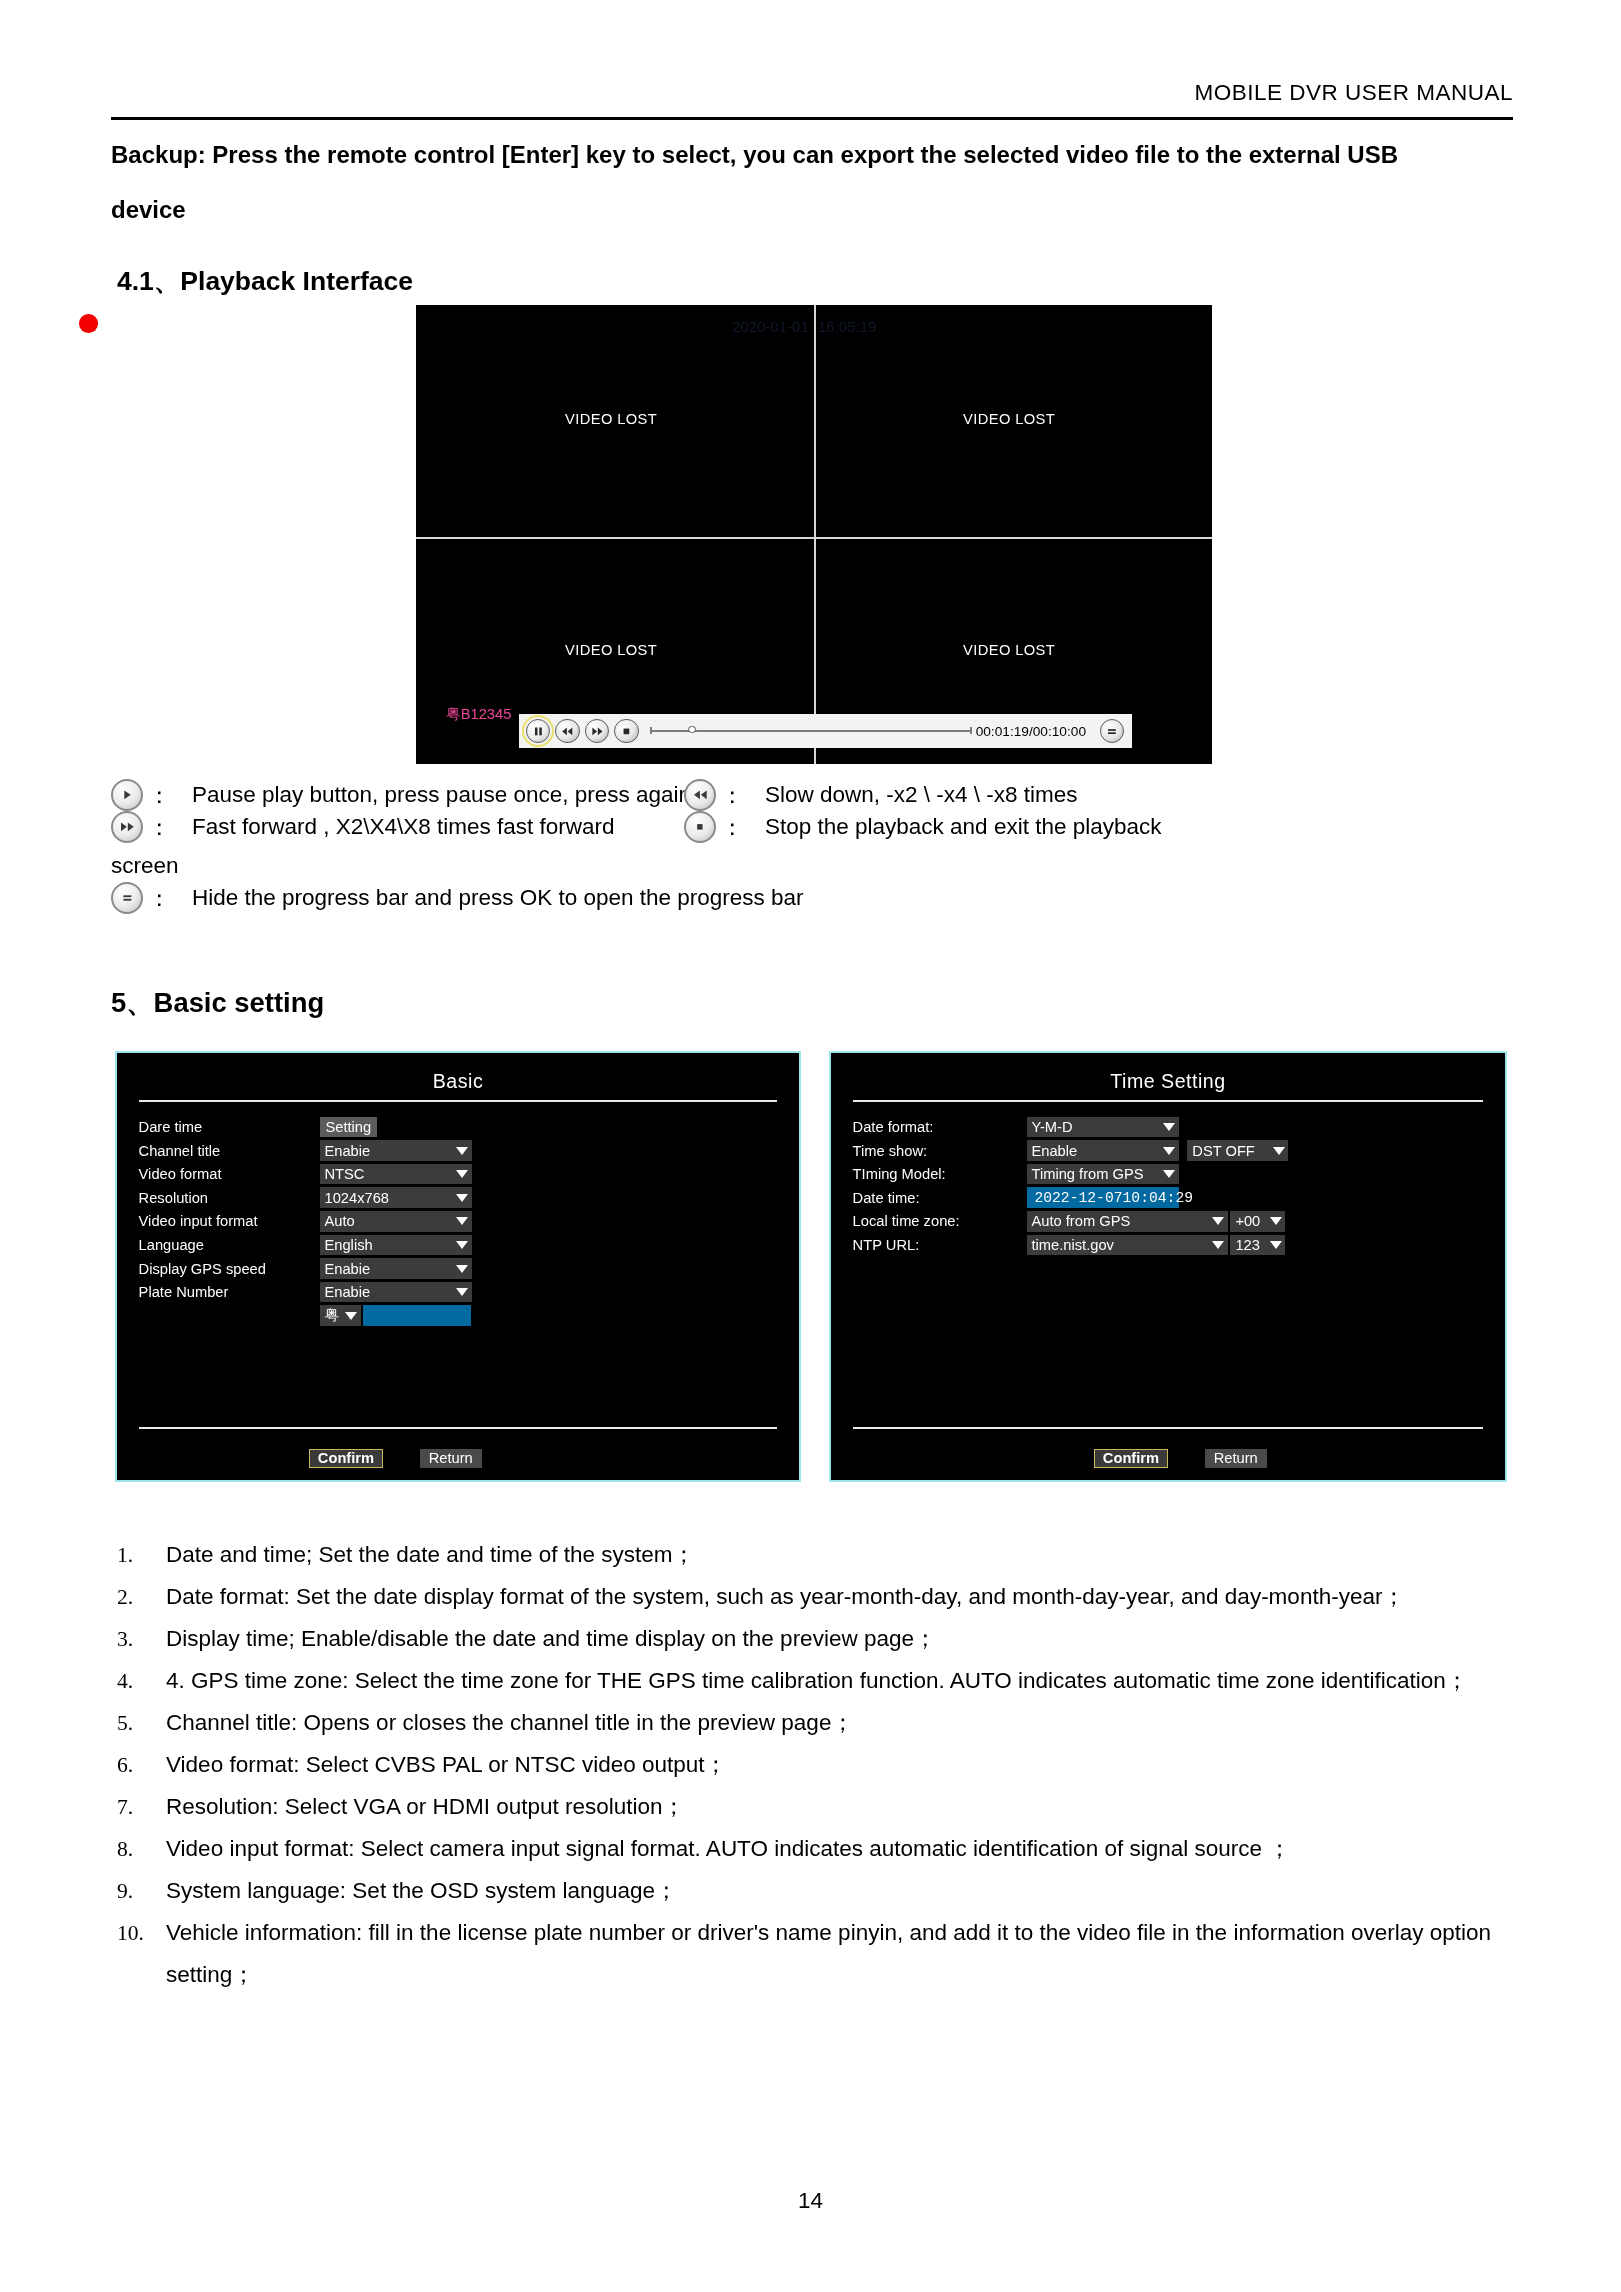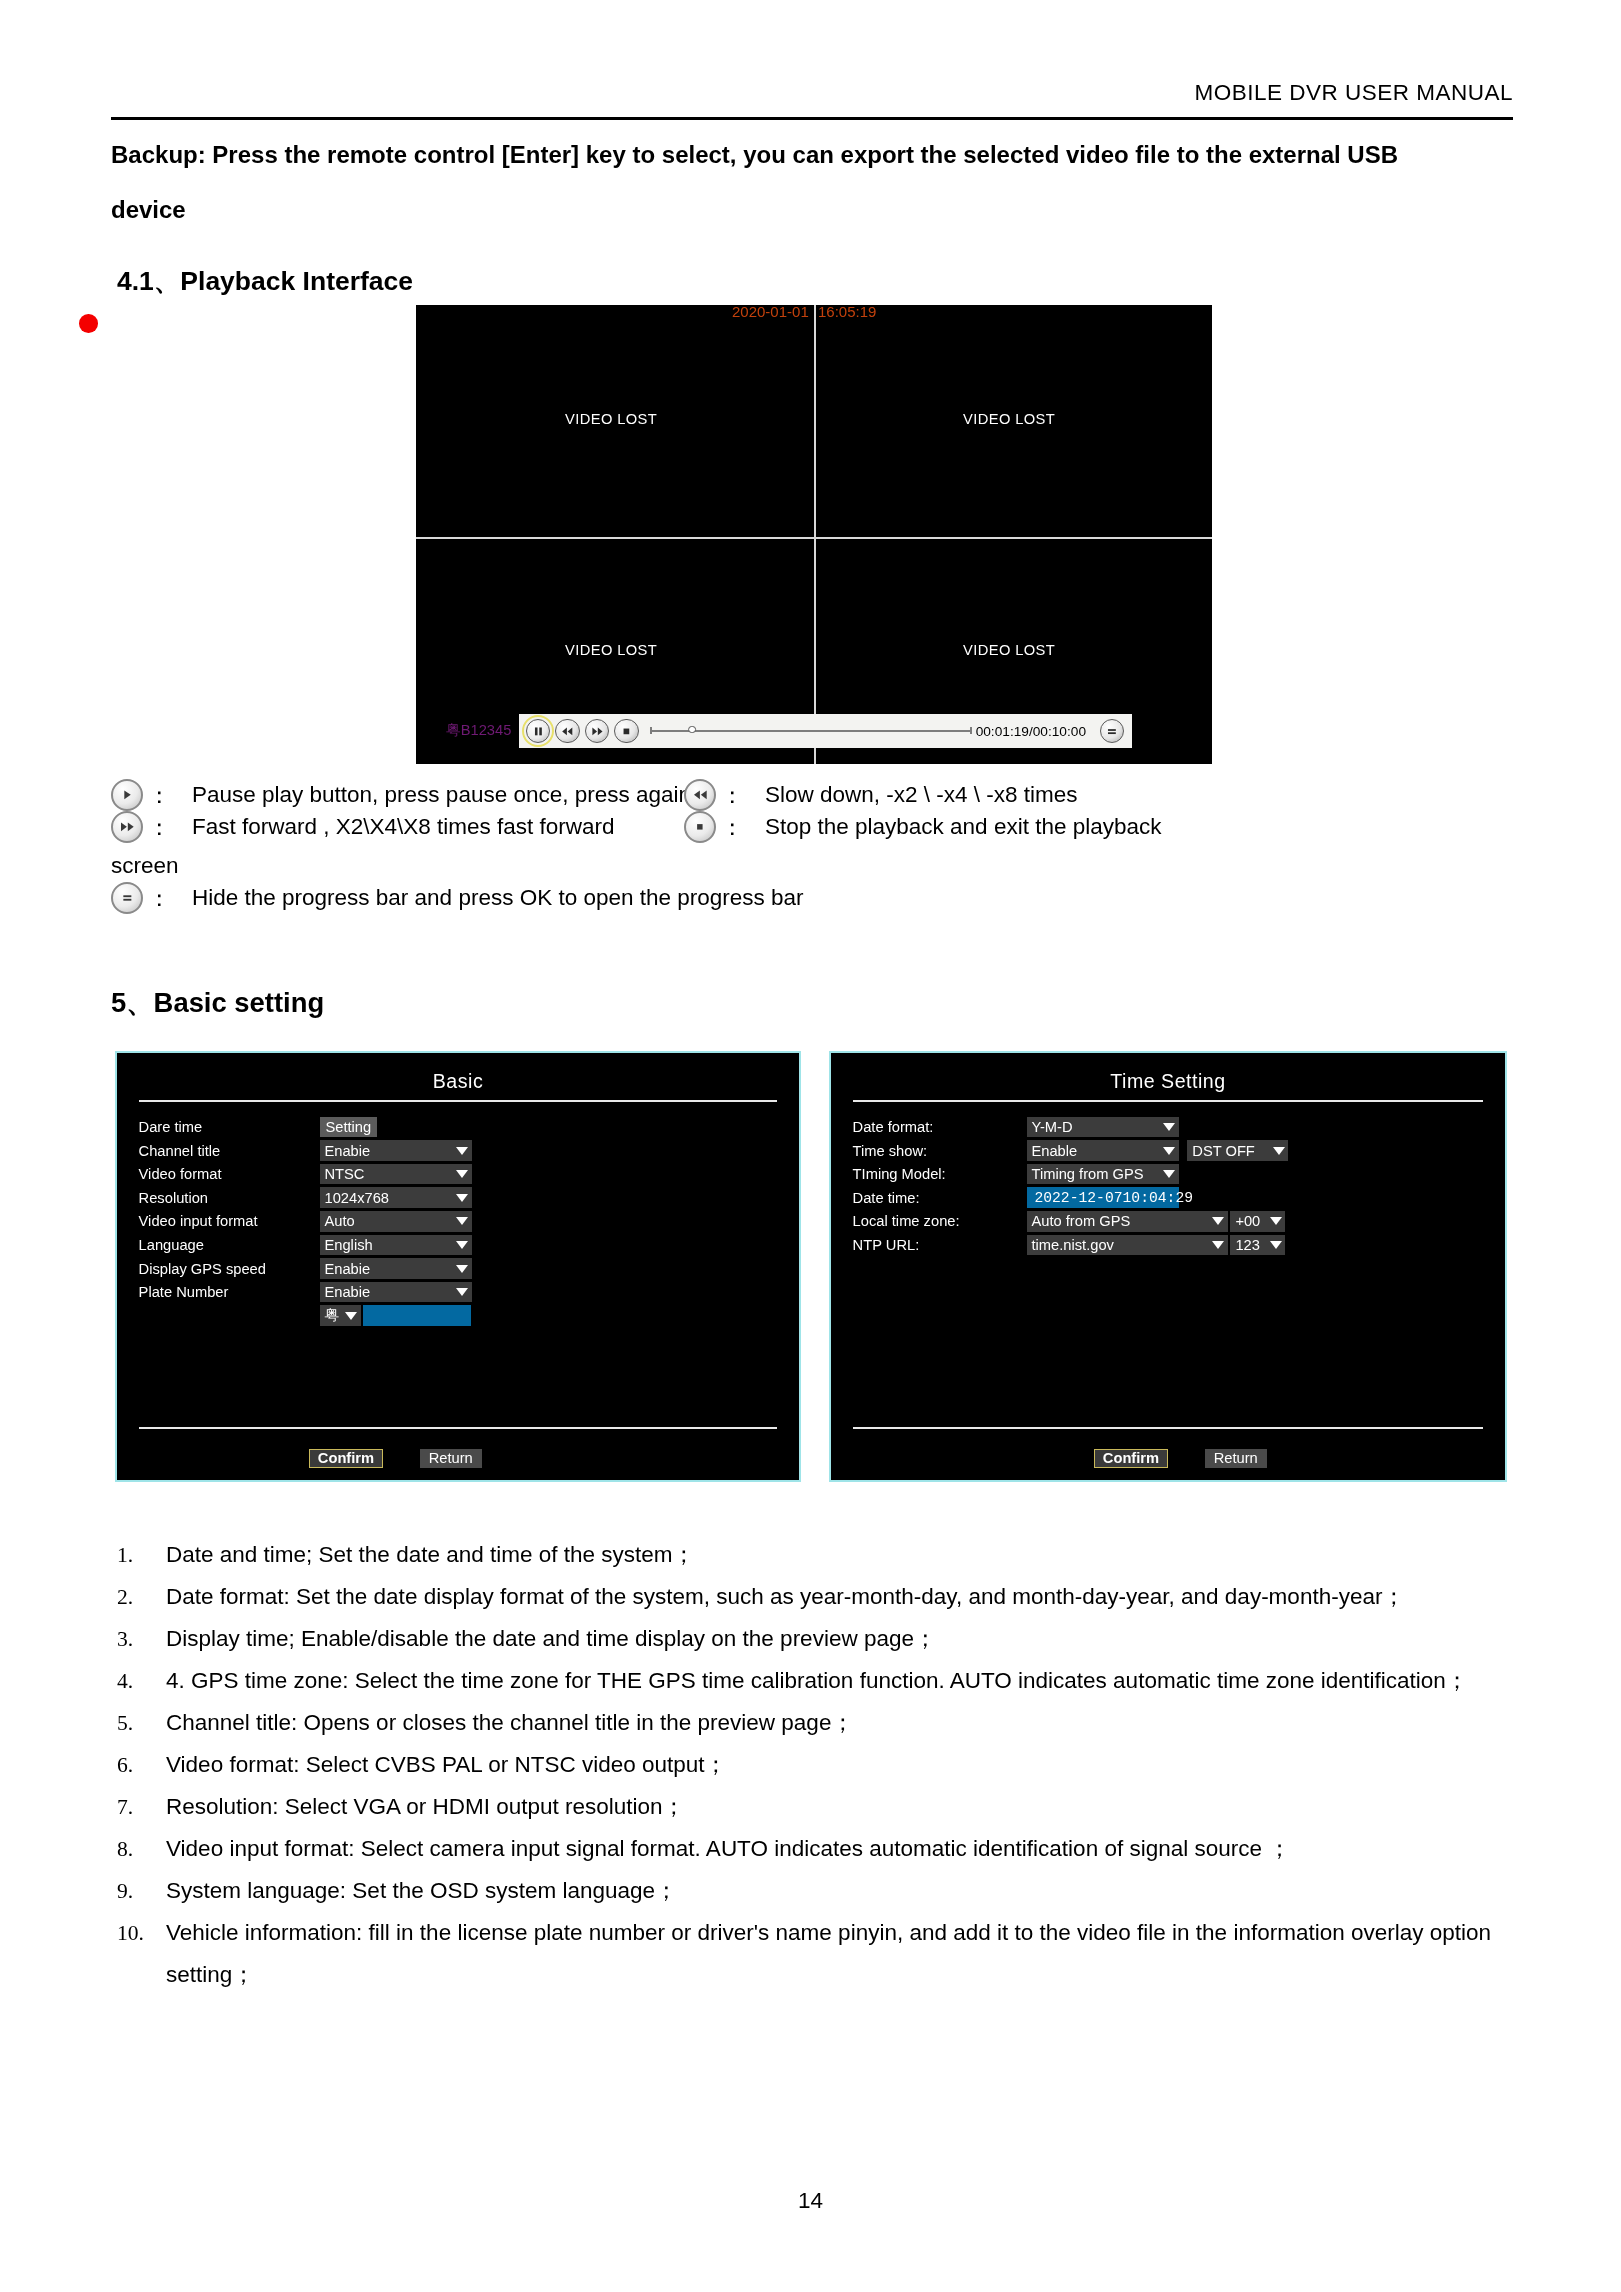--- a/index.html
+++ b/index.html
@@ -105,22 +105,22 @@
     position: absolute;
     left: 79px;
     top: 314px;
     width: 18.6px;
     height: 18.6px;
     border-radius: 50%;
     background: #f40000;
   }
   .dvr-stamp {
     position: absolute;
-    top: 303px;
-    color: #c2410c;
+    top: 318px;
+    color: #0f172a;
     font-size: 15px;
     font-family: "Liberation Sans", sans-serif;
     white-space: nowrap;
   }
   .dvr-stamp.date { left: 732px; }
   .dvr-stamp.time { left: 818px; }
 
   .vlost {
     position: absolute;
     color: #ffffff;
@@ -141,22 +141,22 @@
     top: 714px;
     width: 613px;
     height: 34px;
     background: #f3f3f1;
     display: flex;
     align-items: center;
   }
   .plate-osd {
     position: absolute;
     left: 446px;
-    top: 721px;
-    color: #701a75;
+    top: 705px;
+    color: #ec4899;
     font-size: 14.7px;
     white-space: nowrap;
   }
   .cbtn {
     width: 24.5px;
     height: 24.5px;
     border-radius: 50%;
     background: radial-gradient(circle at 35% 30%, #ffffff 0%, #e7e7e7 55%, #a8a8a8 100%);
     border: 1.5px solid #5a5a5a;
     box-sizing: border-box;

